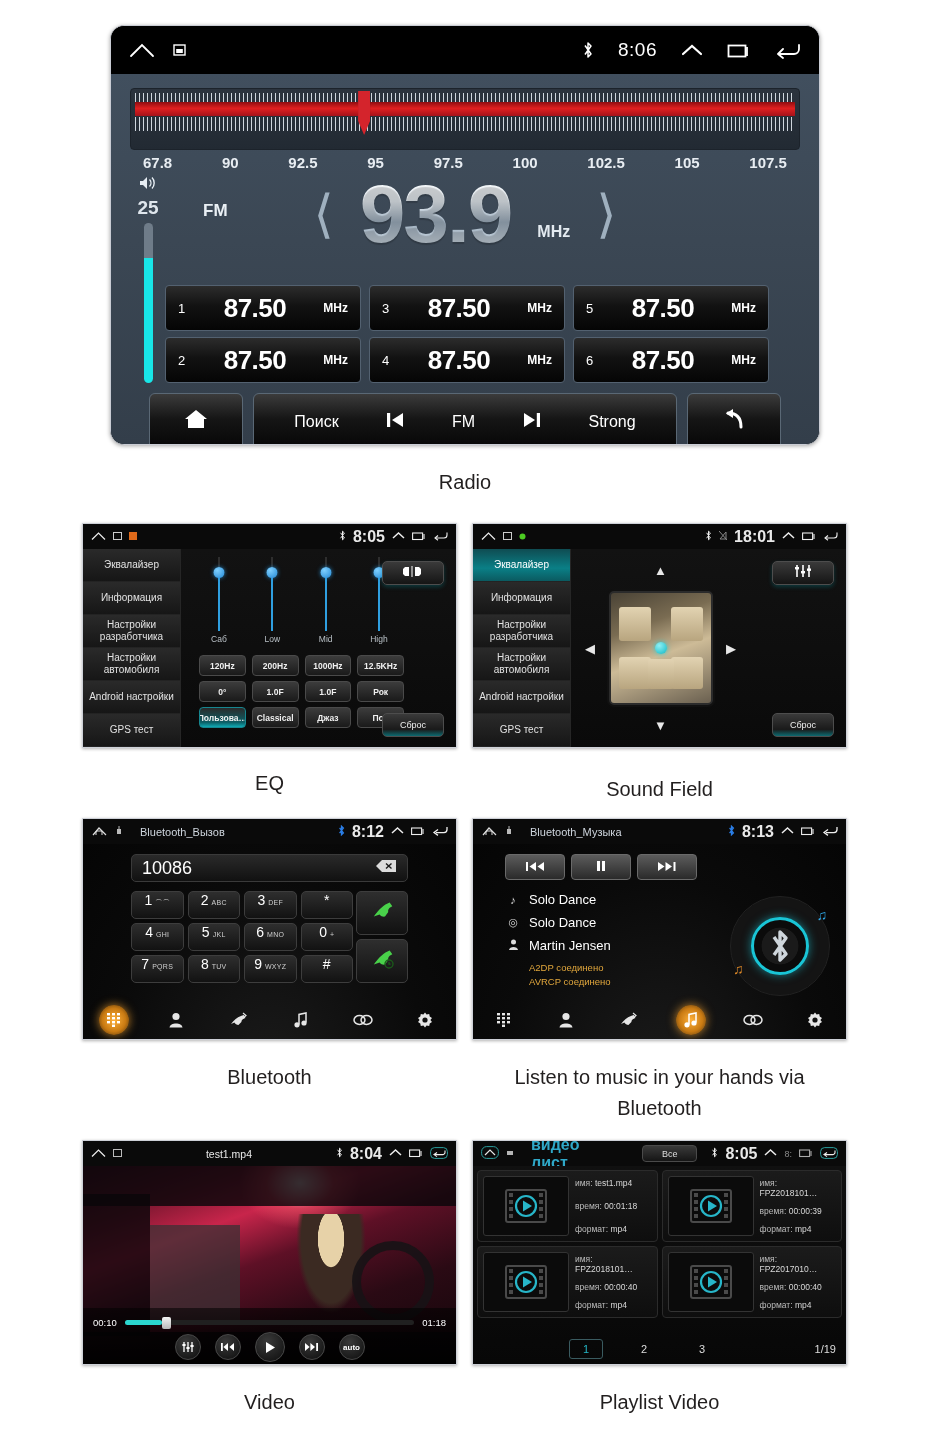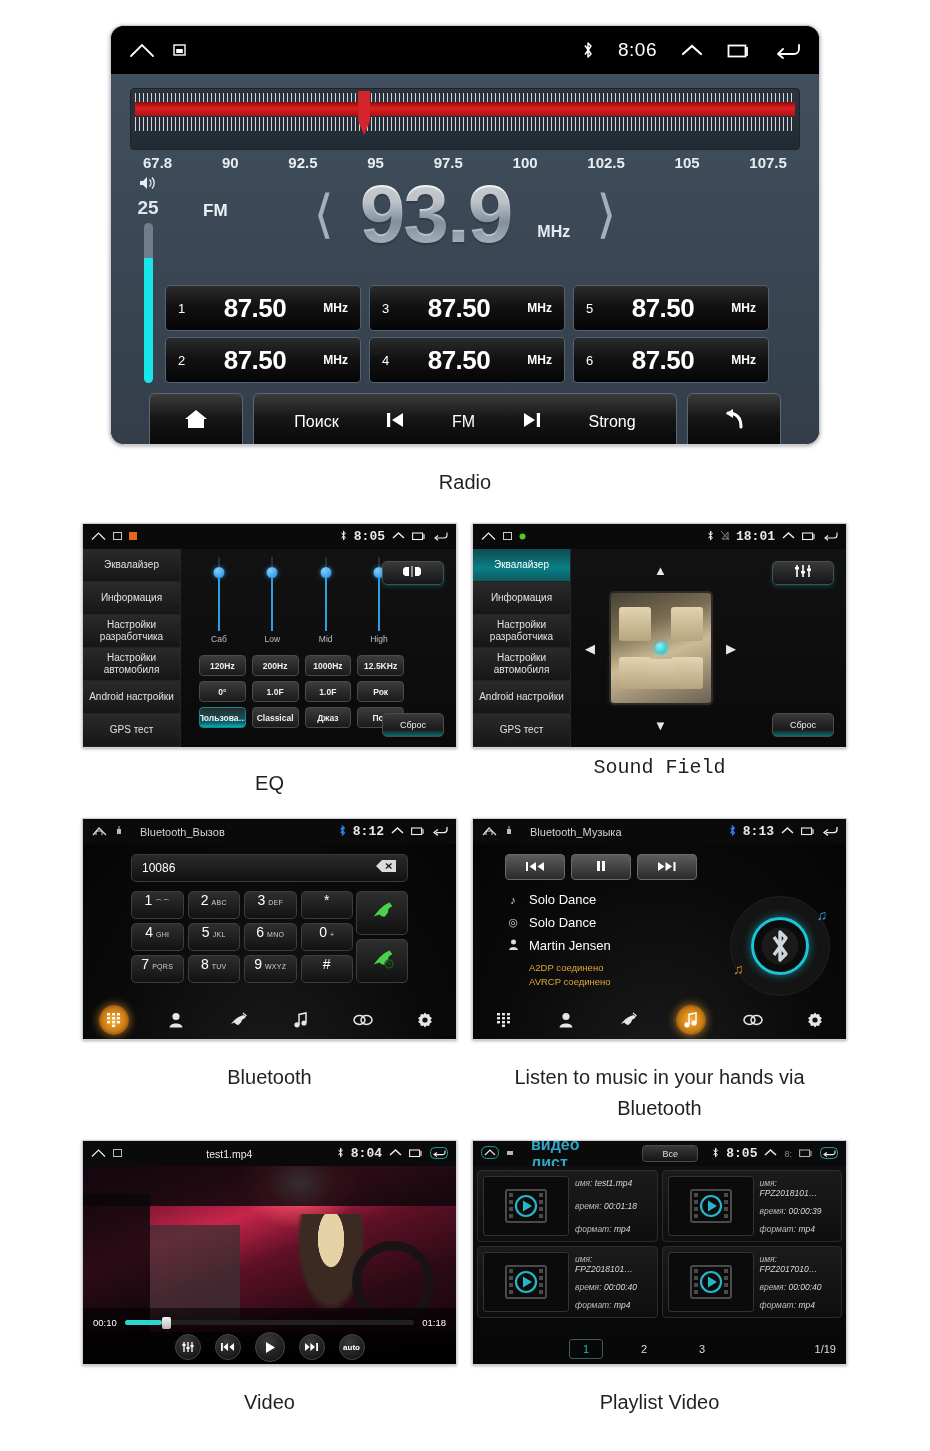--- a/index.html
+++ b/index.html
@@ -122,21 +122,21 @@
                 justify-content:space-around; padding:0 18px; font-size:16px; }
 
   
   .sm { position:absolute; width:375px; height:225px; }
   .sm .scr { width:100%; height:100%; background:#000; position:relative; overflow:hidden;
              border:1px solid #cdd0d7; box-shadow:0 1px 3px rgba(0,0,0,.3); }
 
   .sbar { height:25px; background:#0a0a0a; display:flex; align-items:center;
           padding:0 8px; color:#e9e9e9; font-size:10px; gap:7px; }
   .sbar .spacer { margin-left:auto; }
-  .sbar .stime { font-size:13px; font-weight:bold;font-family:Liberation Mono, monospace; }
+  .sbar .stime { font-size:16px; font-weight:bold; }
   .sbar .title { color:#cfd6de; font-size:11px; margin-left:10px; }
 
   
   .eq-body { display:flex; height:calc(100% - 25px);
              background:linear-gradient(180deg,#121212,#0a0a0a); }
   .side { width:98px; background:#0d0d0d; border-right:1px solid #262626;
           display:flex; flex-direction:column; }
   .side-item { flex:1; display:flex; align-items:center; justify-content:center;
                text-align:center; color:#e2e2e2; font-size:10px; line-height:1.2;
                border-bottom:1px solid #232323; padding:0 4px;
@@ -188,21 +188,21 @@
             background:radial-gradient(circle at 35% 30%,#8ff0f5,#0fb8c4);
             box-shadow:0 0 5px rgba(20,210,225,.9); }
   .sf-arrow { position:absolute; color:#e8e8e8; font-size:13px; }
 
   
   .bt-body { height:calc(100% - 25px); position:relative;
              background:radial-gradient(ellipse at 50% 120%,#1b1b1b 0%,#0a0a0a 60%,#050505 100%); }
   .bt-input { position:absolute; left:48px; right:48px; top:10px; height:28px;
               border-radius:5px; background:linear-gradient(180deg,#2a2a2a,#111);
               border:1px solid #3a3a3a; display:flex; align-items:center; padding:0 10px; }
-  .bt-input .num { color:#fff; font-size:12px; flex:1; }
+  .bt-input .num { color:#fff; font-size:18px; flex:1; }
   .bt-keys { position:absolute; left:48px; top:47px; width:222px;
              display:grid; grid-template-columns:repeat(4,1fr); gap:4px; }
   .key { height:28px; border-radius:5px; background:linear-gradient(180deg,#2e2e2e,#121212);
          border:1px solid #3d3d3d; display:flex; align-items:baseline;
          justify-content:center; gap:3px; color:#fff; }
   .key .d { font-size:14px; }
   .key .s { font-size:7px; color:#cfcfcf; letter-spacing:.3px; }
   .callbtn { position:absolute; right:48px; width:52px; height:44px; border-radius:5px;
              background:linear-gradient(180deg,#2e2e2e,#111); border:1px solid #3d3d3d;
              display:flex; align-items:center; justify-content:center; }
@@ -256,21 +256,21 @@
           background:radial-gradient(circle at 40% 30%,#3a3a3a,#0d0d0d);
           border:1px solid #484848; display:flex; align-items:center;
           justify-content:center; color:#fff; font-size:11px; }
   .vbtn.lg { width:30px; height:30px; font-size:13px; }
   .vbtn.auto { font-size:8px; font-weight:bold; }
 
   
   .pl-body { height:calc(100% - 25px); position:relative;
              background:linear-gradient(180deg,#101010,#070707); padding:4px; }
   .pl-grid { display:grid; grid-template-columns:1fr 1fr; grid-template-rows:1fr 1fr;
-             gap:4px; height:148px;font-style:italic; }
+             gap:4px; height:148px; }
   .pl-card { background:linear-gradient(180deg,#1b1b1b,#0e0e0e); border:1px solid #2b2b2b;
              border-radius:4px; display:flex; align-items:stretch; padding:5px; gap:6px; }
   .pl-thumb { width:86px; border:1px solid #333; border-radius:3px; background:#0b0b0b;
               display:flex; align-items:center; justify-content:center; }
   .pl-info { flex:1; display:flex; flex-direction:column; justify-content:space-between;
              color:#d8d8d8; font-size:8.5px; padding:2px 0; }
   .pl-info .k { color:#bcbcbc; }
   .pl-pager { position:absolute; left:0; right:0; bottom:2px; height:26px;
               display:flex; align-items:center; color:#ddd; font-size:11px; }
   .pg { width:34px; height:20px; display:flex; align-items:center; justify-content:center; }
@@ -668,21 +668,21 @@
                 <rect x="1" y="3" width="4" height="2.4" fill="#fff"></rect>
                 <rect x="7" y="7" width="4" height="2.4" fill="#fff"></rect>
                 <rect x="13" y="4.5" width="4" height="2.4" fill="#fff"></rect>
               </svg>
           </span>
         </div>
         <div class="resetbtn">Сброс</div>
       </div>
     </div>
   </div>
-  <div class="caption" style="margin-top:4px;font-family:Liberation Mono, monospace;">Sound Field</div>
+  <div class="caption" style="margin-top:26px;">Sound Field</div>
 </div>
 
 <div class="sm" style="left:82px; top:818px; height:222px;">
   <div class="scr">
     <div class="sbar">
       <span>
         <svg width="17" height="12" viewBox="0 0 17 12">
             <path d="M2 10 L8 3 L15 10" fill="none" stroke="#ddd" stroke-width="1.2"></path>
             <path d="M5 10 v-4 h6 v4" fill="none" stroke="#ddd" stroke-width="1"></path>
           </svg>

